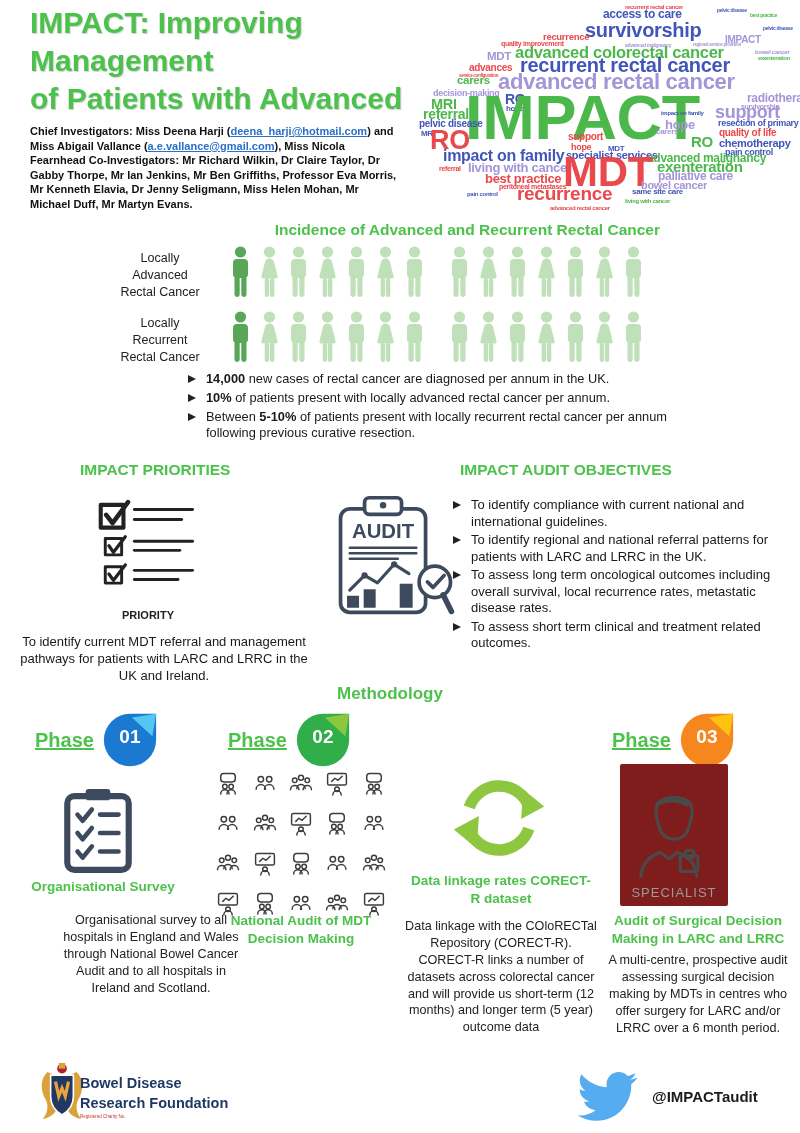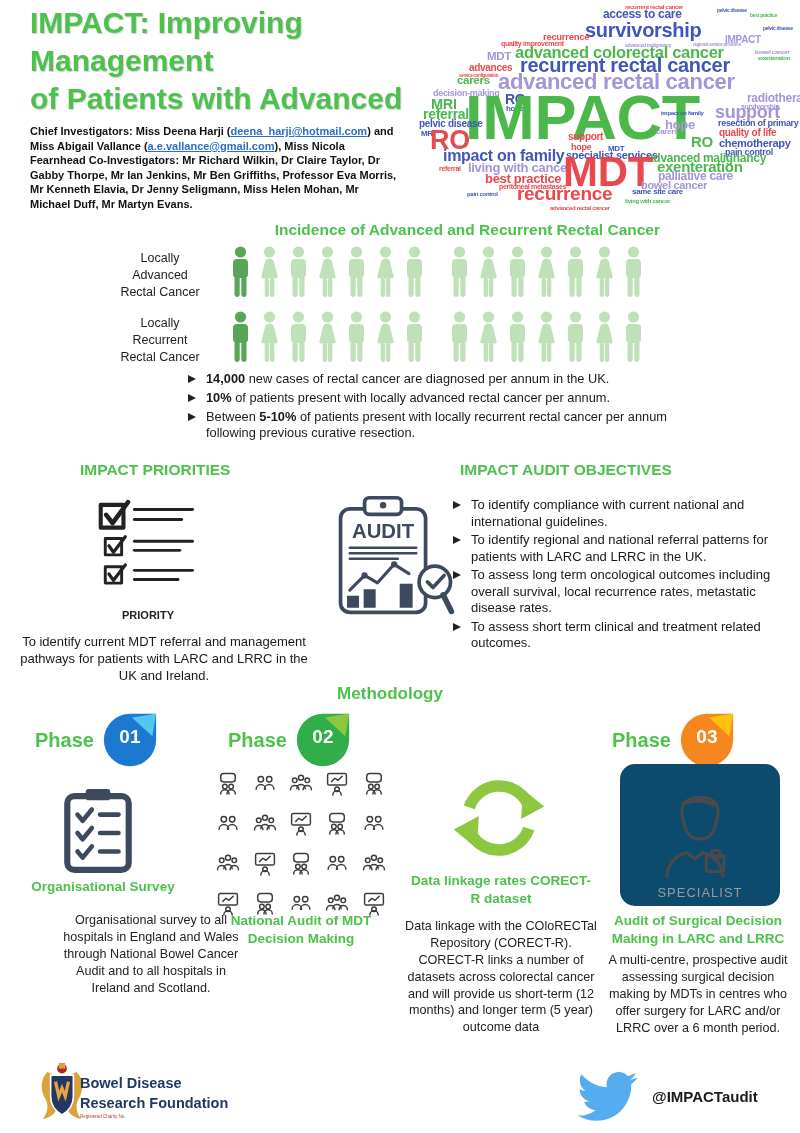--- a/index.html
+++ b/index.html
@@ -35,27 +35,27 @@
   .priority-label{left:98px;top:609px;width:100px;text-align:center;font-size:11px;font-weight:bold;color:#222;}
   .priority-text{left:14px;top:633px;width:300px;text-align:center;font-size:13px;line-height:1.32;}
   .objectives-title{left:460px;top:461px;width:240px;font-size:15.5px;}
   .objectives-list{left:452px;top:497px;width:342px;font-size:13px;line-height:1.27;list-style:none;margin:0;padding:0;}
   .objectives-list li{position:relative;padding-left:19px;margin-bottom:2px;}
   .objectives-list li::before{content:"";position:absolute;left:1px;top:4px;width:0;height:0;border-top:4px solid transparent;border-bottom:4px solid transparent;border-left:8px solid #222;}
 
   
   .methodology-title{left:290px;top:684px;width:200px;text-align:center;font-size:17px;}
   .phase-group{display:flex;align-items:center;gap:8px;}
-  .phase-word{font-size:20px;font-weight:bold;color:#4cc24c;}
+  .phase-word{font-size:20px;font-weight:bold;color:#4cc24c;text-decoration:underline;}
   .phase-badge{position:relative;width:56px;height:56px;}
   .phase-num{position:absolute;left:0;top:14px;width:56px;text-align:center;font-size:19px;font-weight:bold;color:#fff;}
   .col-heading{font-size:13.5px;line-height:1.3;text-align:center;font-weight:bold;color:#4cc24c;}
   .col-text{font-size:12.6px;line-height:1.34;text-align:center;color:#222;}
   .team-grid{display:grid;grid-template-columns:repeat(5,1fr);grid-auto-rows:40px;align-items:center;justify-items:center;}
-  .specialist-box{left:620px;top:764px;width:160px;height:142px;background:#0c4a6e;border-radius:15px;display:flex;flex-direction:column;align-items:center;justify-content:flex-end;padding-bottom:6px;box-sizing:border-box;}
+  .specialist-box{left:620px;top:764px;width:108px;height:142px;background:#7f1d1d;border-radius:2px;display:flex;flex-direction:column;align-items:center;justify-content:flex-end;padding-bottom:6px;box-sizing:border-box;}
   .specialist-label{font-size:13px;color:#9a9a9a;letter-spacing:1px;margin-top:2px;}
 
   
   .org-name{font-size:14.5px;font-weight:bold;color:#1f3864;line-height:1.4;}
   .charity-text{font-size:4.5px;color:#c0392b;}
   .twitter-handle{font-size:15px;font-weight:bold;color:#1a1a1a;}
 </style>
 </head>
 <body>
 

